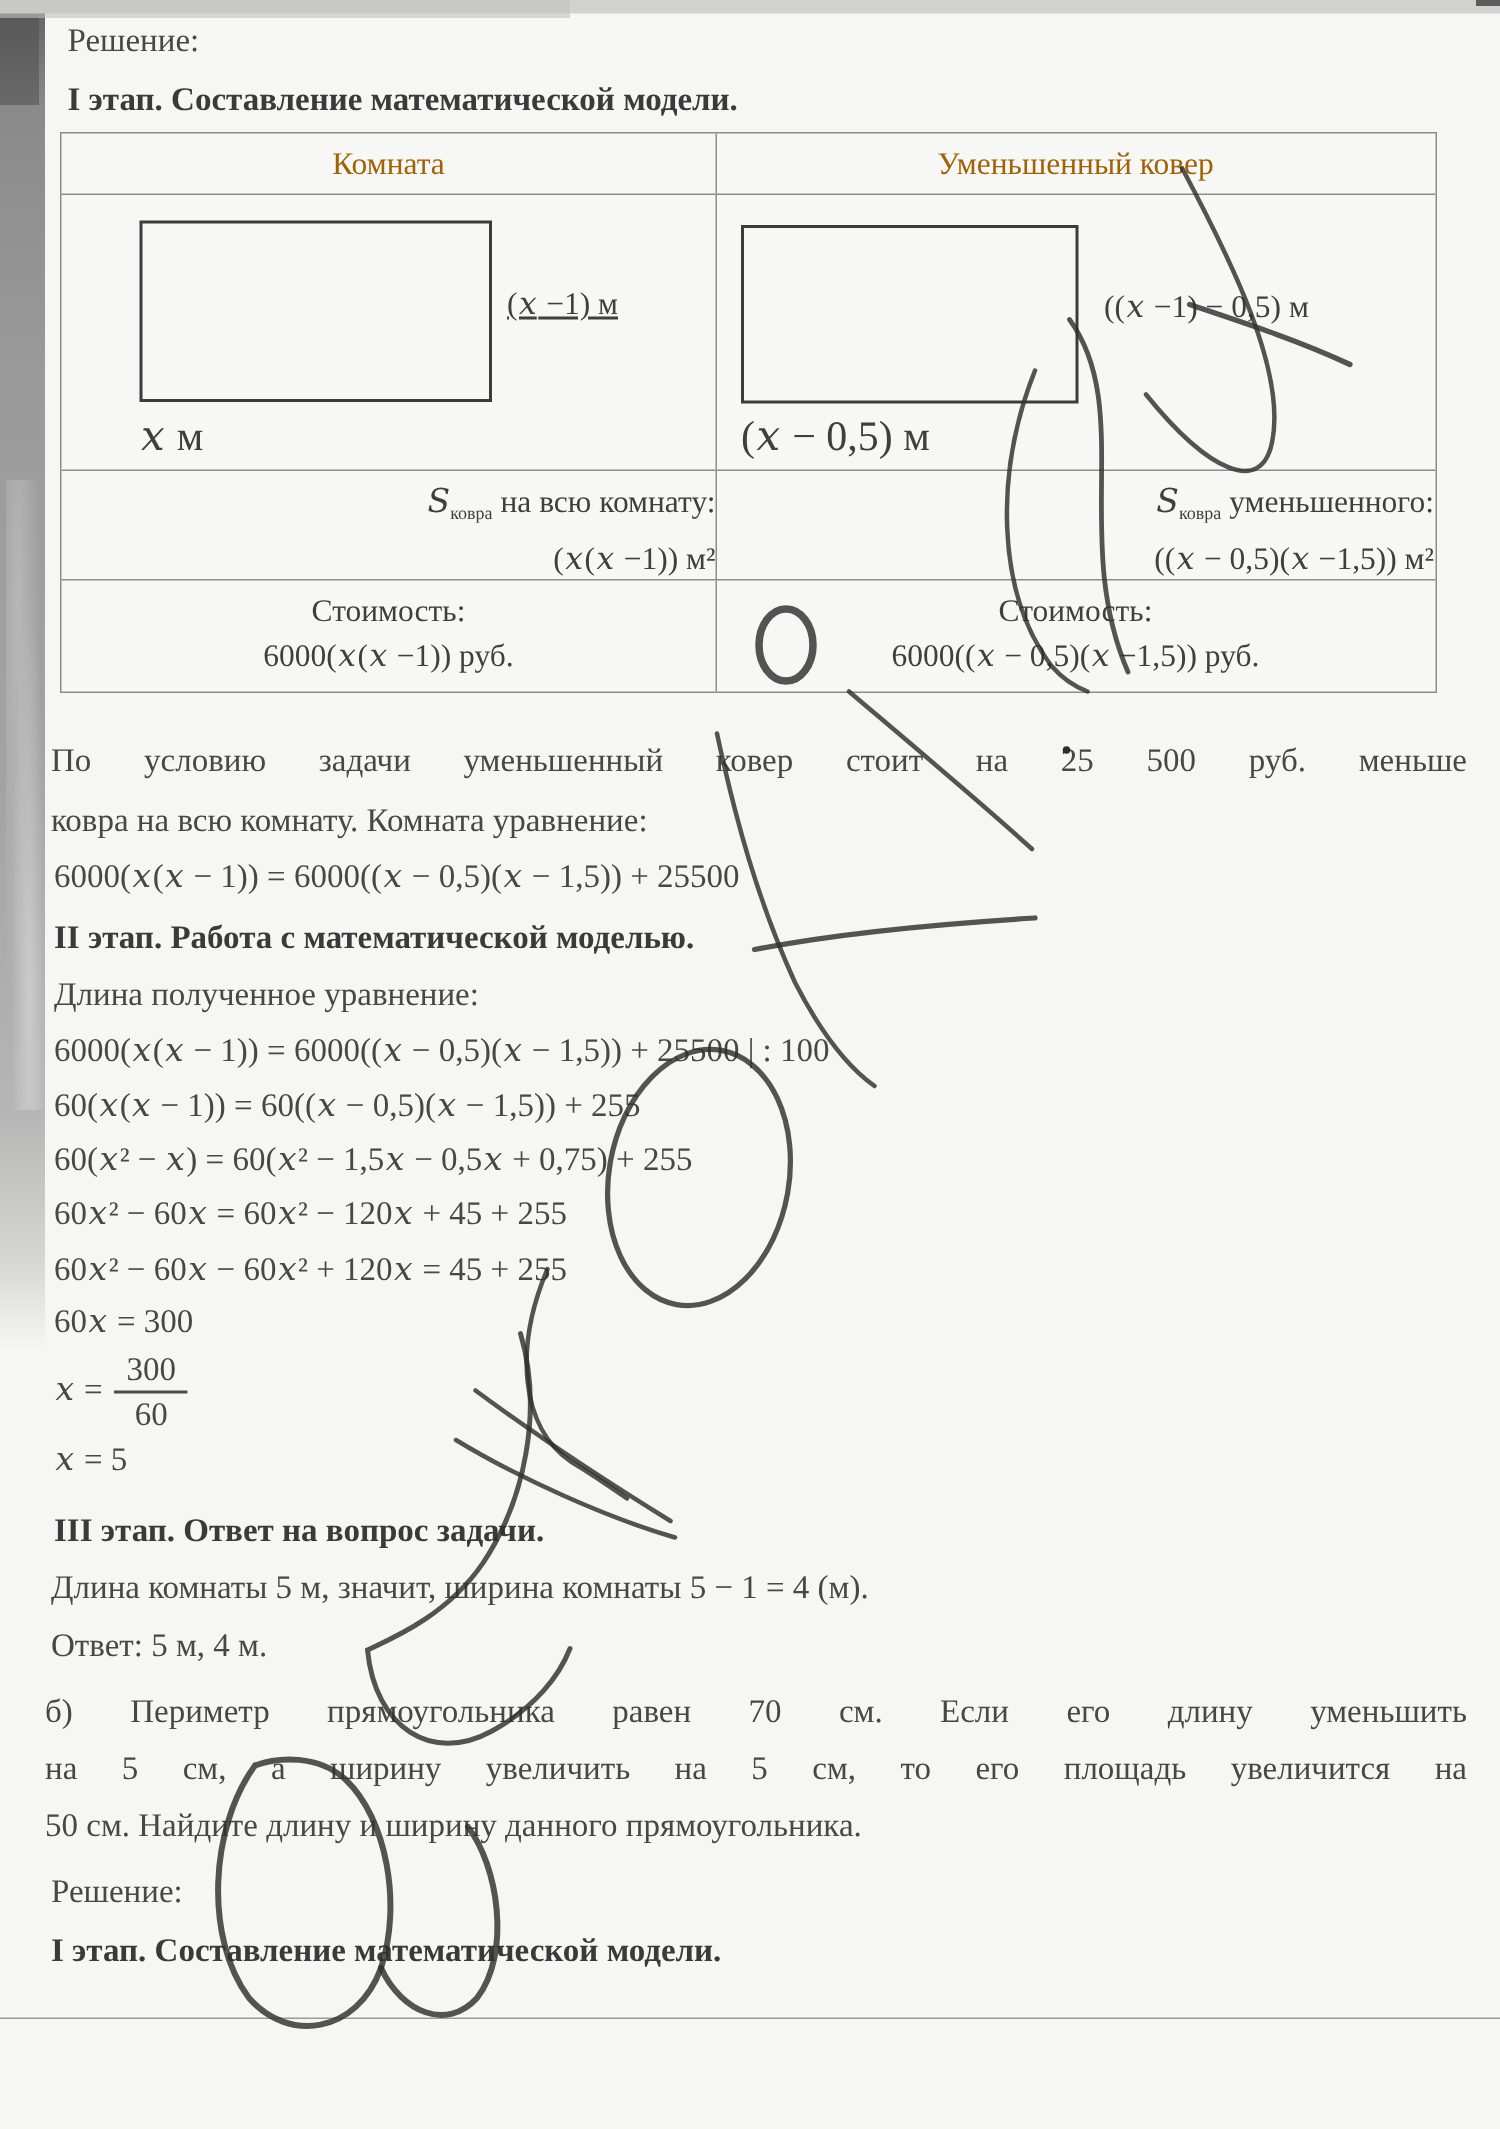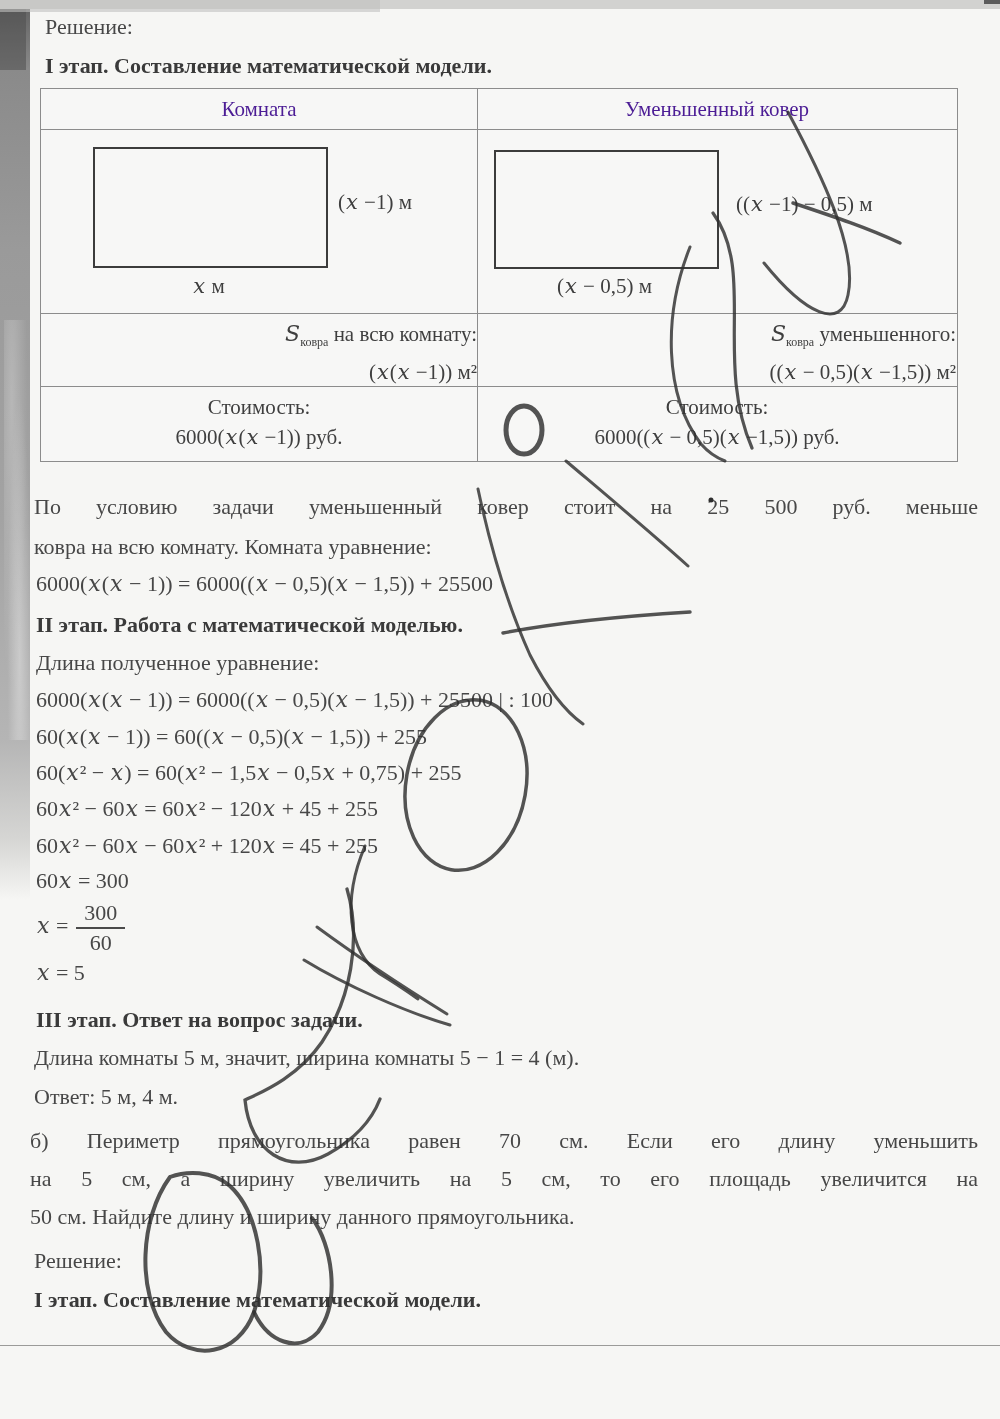--- a/index.html
+++ b/index.html
@@ -30,25 +30,25 @@
   .just{white-space:normal;text-align:justify;text-align-last:justify;}
   .vx{font-style:italic;font-family:"DejaVu Serif",serif;padding:0 1px;}
 
   
   .model-table{position:absolute;left:40px;top:88px;width:916px;border:1px solid #8c8c8c;background:rgba(250,250,248,.35);}
   .trow{display:flex;border-top:1px solid #8c8c8c;}
   .trow:first-child{border-top:none;}
   .tcell{box-sizing:border-box;}
   .c-left{width:437px;border-right:1px solid #8c8c8c;}
   .c-right{width:478px;}
-  .hdr-row .tcell{height:40px;line-height:40px;text-align:center;font-size:21px;color:#4c1d95;}
+  .hdr-row .tcell{height:40px;line-height:40px;text-align:center;font-size:21px;color:#a16207;}
   .fig-row .tcell{height:183px;position:relative;}
   .rect{position:absolute;border:2px solid #3c3c3c;background:transparent;}
   .fig-label{position:absolute;font-size:21px;color:#3f3f3f;white-space:nowrap;}
-  .fig-bottom{position:absolute;font-size:21px;color:#3f3f3f;text-align:center;}
+  .fig-bottom{position:absolute;font-size:28px;color:#3f3f3f;}
   .mid-row .tcell{height:72px;text-align:right;padding-top:5px;}
   .cost-row .tcell{height:74px;text-align:center;padding-top:5px;}
   .cell-line{font-size:21px;line-height:30px;color:#3f3f3f;}
   .s-var{font-style:italic;font-family:"DejaVu Serif",serif;font-size:22px;}
   .s-sub{font-size:12px;}
 
   .frac{display:inline-block;vertical-align:middle;text-align:center;margin-left:8px;}
   .frac .num{display:block;border-bottom:2px solid #4a4a4a;padding:0 8px 1px;}
   .frac .den{display:block;padding-top:1px;}
 
@@ -68,21 +68,21 @@
 <div class="txt t22 bold" style="left:45px;top:53px;">I этап. Составление математической модели.</div>
 
 <div class="model-table">
   <div class="trow hdr-row">
     <div class="tcell c-left">Комната</div>
     <div class="tcell c-right">Уменьшенный ковер</div>
   </div>
   <div class="trow fig-row">
     <div class="tcell c-left">
       <div class="rect" style="left:52px;top:17px;width:231px;height:117px;"></div>
-      <div class="fig-label" style="left:297px;top:60px;">(<i class="vx">x</i> −1) м</div>
+      <div class="fig-label" style="left:297px;top:60px;text-decoration:underline;">(<i class="vx">x</i> −1) м</div>
       <div class="fig-bottom" style="left:52px;top:144px;width:231px;"><i class="vx">x</i> м</div>
     </div>
     <div class="tcell c-right">
       <div class="rect" style="left:16px;top:20px;width:221px;height:115px;"></div>
       <div class="fig-label" style="left:258px;top:62px;">((<i class="vx">x</i> −1) − 0,5) м</div>
       <div class="fig-bottom" style="left:16px;top:144px;width:221px;">(<i class="vx">x</i> − 0,5) м</div>
     </div>
   </div>
   <div class="trow mid-row">
     <div class="tcell c-left">

